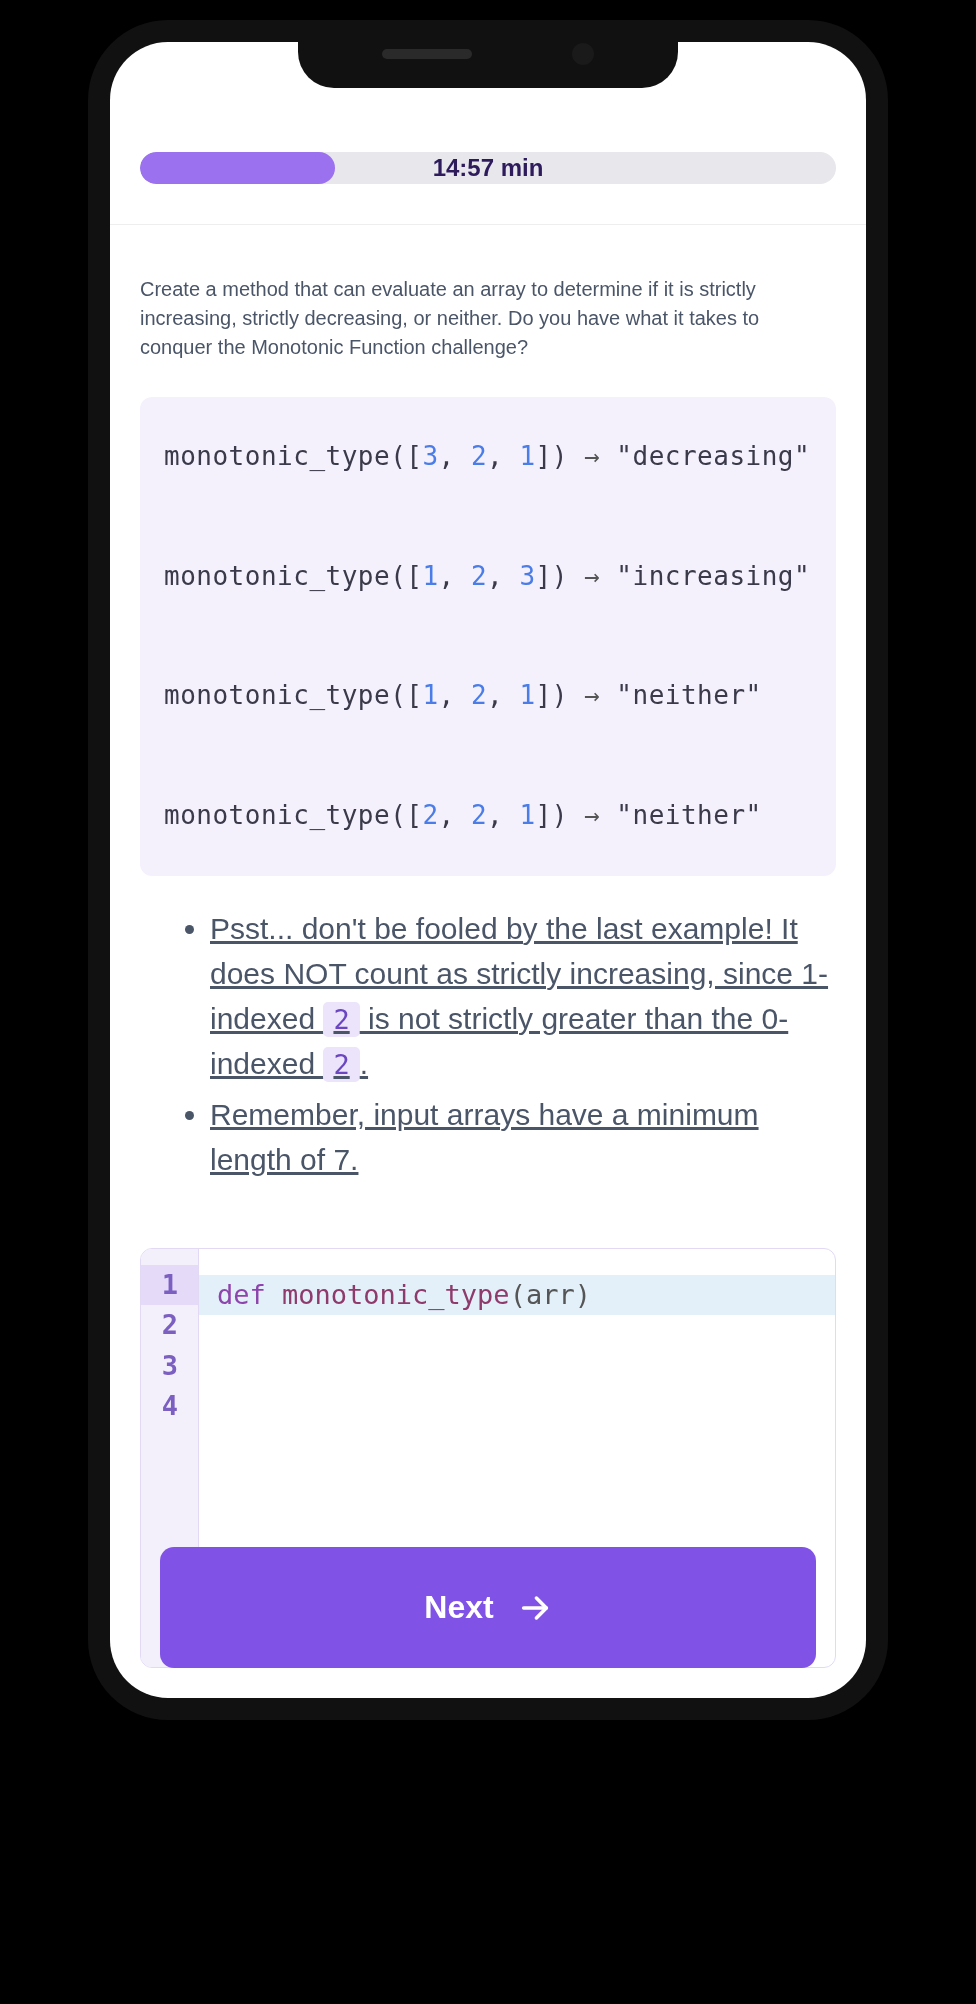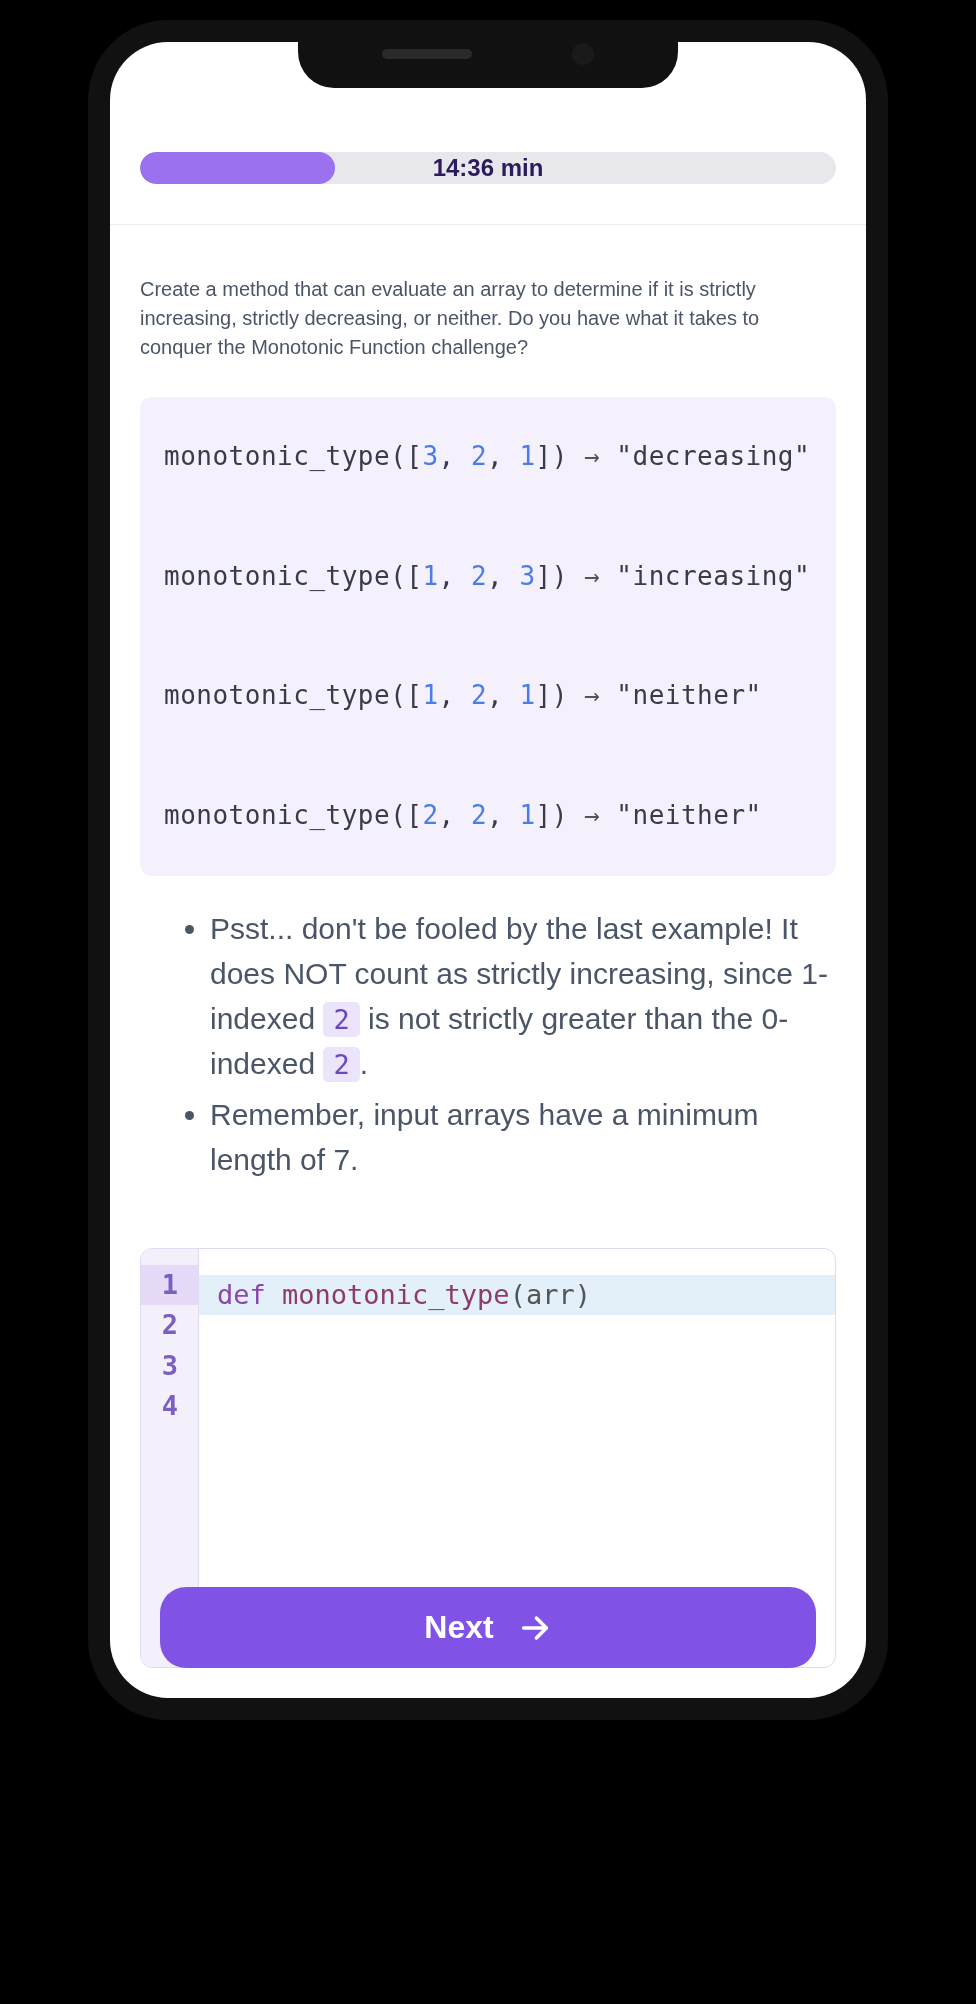--- a/index.html
+++ b/index.html
@@ -120,21 +120,21 @@
     .code-block .num { color: #4a7de8; }
     .code-block .str { color: #3a3a4a; }
     .code-block .arrow { color: #555; }
     .hints {
       font-size: 30px;
       line-height: 1.5;
       color: #4a5568;
       padding-left: 70px;
       margin-bottom: 60px;
     }
-    .hints li { margin-bottom: 6px; }
+    .hints li { margin-bottom: 6px; text-decoration: underline; }
     .inline-code {
       background: #ece4fb;
       color: #6b46c1;
       padding: 2px 10px;
       border-radius: 5px;
       font-family: 'SF Mono', Menlo, Consolas, monospace;
       font-size: 27px;
     }
     .editor {
       border: 1px solid #e2d9f5;
@@ -169,22 +169,22 @@
     .fn { color: #8e3a6b; }
     .paren { color: #555; }
     .next-btn {
       position: absolute;
       bottom: 30px;
       left: 50px;
       right: 50px;
       background: #8053e6;
       color: #fff;
       border: none;
-      border-radius: 26px;
-      padding: 22px;
+      border-radius: 14px;
+      padding: 42px;
       font-size: 32px;
       font-weight: 700;
       display: flex;
       align-items: center;
       justify-content: center;
       gap: 24px;
       cursor: pointer;
     }
     .next-btn svg { width: 34px; height: 34px; }
   </style>
@@ -196,21 +196,21 @@
     <div class="notch-speaker"></div>
     <div class="notch-camera"></div>
   </div>
   <div class="phone-screen">
     <div class="screen-content">
 
       <div class="progress-row">
         <div class="progress-bar-bg">
           <div class="progress-bar-fill" style="width: 28%;"></div>
         </div>
-        <div class="timer">14:36 min</div>
+        <div class="timer">14:57 min</div>
       </div>
 
       <div class="divider"></div>
 
       <p class="prompt-text">Create a method that can evaluate an array to determine if it is strictly increasing, strictly decreasing, or neither. Do you have what it takes to conquer the Monotonic Function challenge?</p>
 
       <div class="code-block" id="examples-block">monotonic_type([<span class="num">3</span>, <span class="num">2</span>, <span class="num">1</span>]) <span class="arrow">→</span> <span class="str">"decreasing"</span>
 
 monotonic_type([<span class="num">1</span>, <span class="num">2</span>, <span class="num">3</span>]) <span class="arrow">→</span> <span class="str">"increasing"</span>
 

